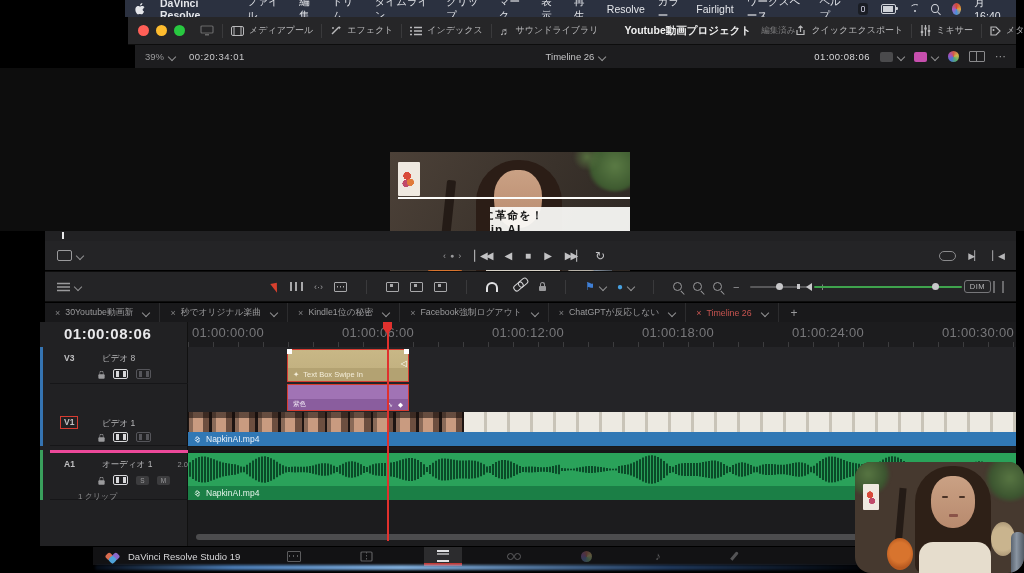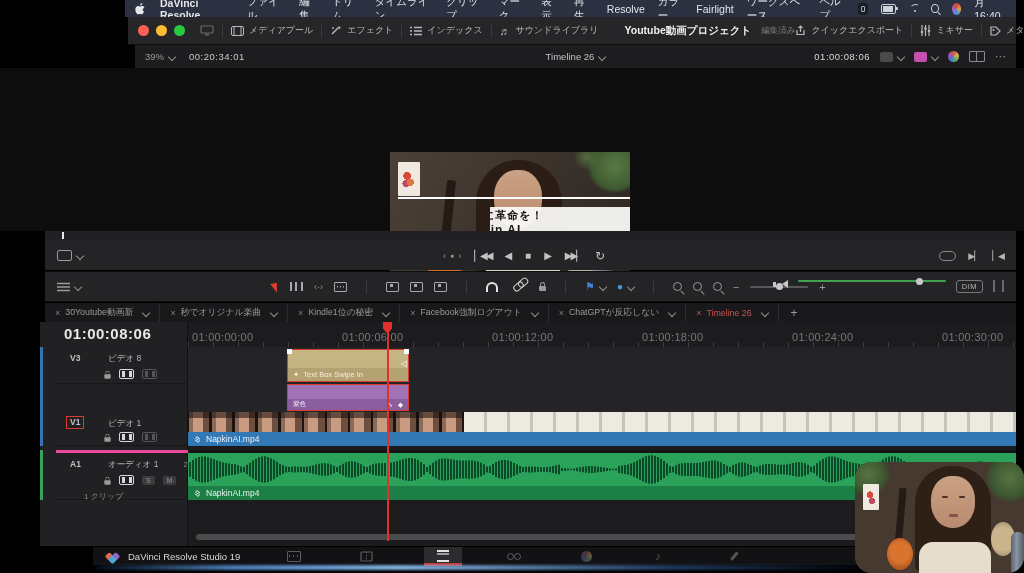--- a/index.html
+++ b/index.html
@@ -92,37 +92,37 @@
          display:flex;align-items:stretch;font-size:8.8px;color:#9a9a9c;}
   .ttab{display:flex;align-items:center;gap:5px;padding:0 10px;border-right:1px solid #2c2c2e;white-space:nowrap;}
   .ttab .x{color:#808082;font-size:9px;}
   .ttab.active{color:#c75450;}
   .ttab.active .x{color:#c75450;}
   .tplus{display:flex;align-items:center;padding:0 12px;color:#9a9a9c;font-size:12px;}
   
   .tl{left:40px;top:322px;width:976px;height:224px;background:#1c1c1e;}
   .tl-head{left:0;top:0;width:148px;height:224px;background:#212123;border-right:1px solid #111;box-sizing:border-box;}
   .bigtc{position:absolute;left:24px;top:3px;font-size:15px;font-weight:bold;color:#e8e8ea;letter-spacing:.5px;}
-  .trackblock{position:absolute;left:16px;width:148px;border-bottom:1px solid #161618;box-sizing:border-box;padding-left:17px;}
+  .trackblock{position:absolute;left:10px;width:148px;border-bottom:1px solid #161618;box-sizing:border-box;padding-left:17px;}
   .tid{font-size:8.5px;font-weight:bold;color:#c0c0c2;}
   .tname{font-size:8.5px;color:#b8b8ba;}
   .t20{font-size:7.5px;color:#909092;}
   .asel{width:13px;height:8px;border:1px solid #d8d8da;border-radius:2px;position:relative;display:inline-block;}
   .asel::before{content:"";position:absolute;top:1px;bottom:1px;left:1.5px;width:3px;background:#d8d8da;}
   .asel::after{content:"";position:absolute;top:1px;bottom:1px;right:1.5px;width:3px;background:#d8d8da;}
   .asel.dim2{border-color:#55555a;}
   .asel.dim2::before,.asel.dim2::after{background:#55555a;}
   .smbox{min-width:9px;height:9px;background:#3c3c3e;border-radius:2px;color:#9a9a9c;font-size:6.5px;line-height:9px;text-align:center;padding:0 2px;}
   .lockt{transform:scale(.9);}
   .cstrip{position:absolute;left:0;width:3px;}
   .tl-body{left:148px;top:0;width:828px;height:224px;overflow:hidden;}
   .ruler{position:absolute;left:0;top:0;width:828px;height:25px;border-bottom:1px solid #141416;}
   .ruler::after{content:"";position:absolute;left:0;right:0;bottom:0;height:5px;
                 background:repeating-linear-gradient(90deg,#3c3c3e 0 1px,transparent 1px 25px);}
-  .rlabel{position:absolute;top:9px;font-size:11px;color:#77777a;letter-spacing:.3px;}
+  .rlabel{position:absolute;top:3px;font-size:13px;color:#77777a;letter-spacing:.3px;}
   .lane{position:absolute;left:0;width:828px;background:#242427;border-bottom:1px solid #18181a;}
   .clip{position:absolute;box-sizing:border-box;}
   .handle{position:absolute;width:5px;height:5px;background:#fff;top:-1px;}
   .cliplabel{position:absolute;left:0;right:0;bottom:0;display:flex;align-items:center;gap:4px;padding:0 5px;box-sizing:border-box;white-space:nowrap;overflow:hidden;}
   .thumbs{position:absolute;left:0;top:0;height:20px;
       background:linear-gradient(180deg,rgba(20,12,10,.55) 0 32%,rgba(0,0,0,0) 32%),
       repeating-linear-gradient(90deg,#1d1412 0 1.5px,#8a6a58 1.5px 5px,#c99b80 5px 15px,#6d4f40 15px 21.5px,#1d1412 21.5px 23px);}
   .thumbs-light{position:absolute;top:0;height:20px;
       background:repeating-linear-gradient(90deg,#edeae2 0 20px,#c9c4b8 20px 23px);}
   .playhead-line{position:absolute;top:0;width:1.5px;height:219px;background:var(--playhead,#e0312e);z-index:30;}
@@ -359,21 +359,21 @@
     <span class="sep"></span>
     <span class="magt"></span>
     <span class="magt"></span>
     <span class="magt"></span>
     <span style="font-size:11px;color:#9a9a9c">−</span>
     <span class="slider" style="width:58px">
         <span class="knob" style="left:26px"></span>
       </span>
     <span style="font-size:11px;color:#9a9a9c">+</span>
   </div>
-  <div style="margin-left:auto;display:flex;align-items:flex-start;gap:10px">
+  <div style="margin-left:auto;display:flex;align-items:center;gap:2px">
     <span class="speaker"></span>
     <span class="slider" style="width:148px;background:var(--volume,#3fa34d)">
         <span class="knob" style="left:118px"></span>
       </span>
     <span class="dim">DIM</span>
     <span class="meters"></span>
   </div>
 </div>
 
 <div class="abs ttabs">

